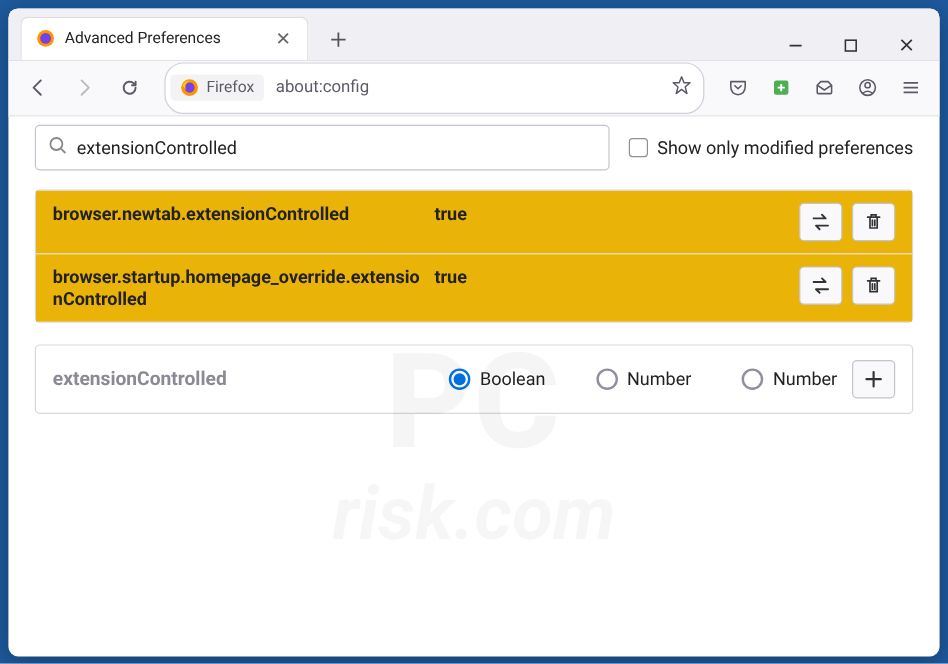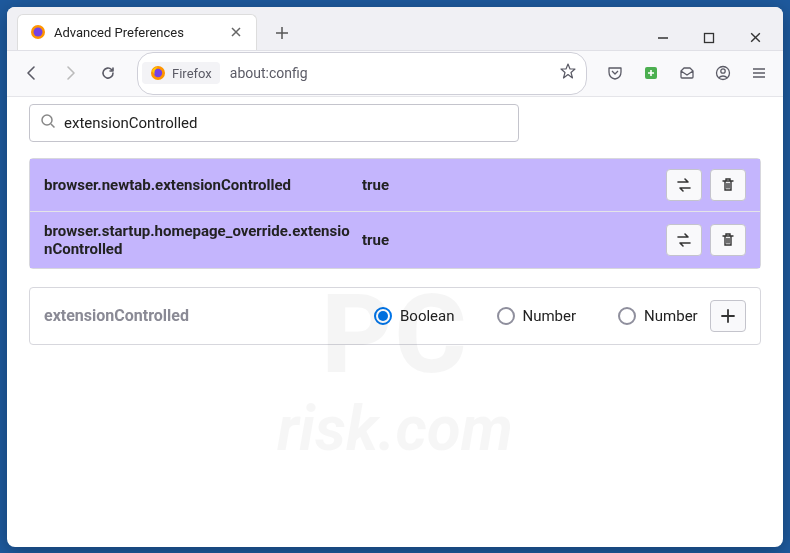--- a/index.html
+++ b/index.html
@@ -30,21 +30,21 @@
     .content { flex: 1; padding: 7px 22px; overflow: auto; position: relative; }
     .search-row { display: flex; align-items: center; gap: 16px; margin-bottom: 16px; }
     .search-box { flex: 1; display: flex; align-items: center; height: 38px; border: 1px solid #c4c4cc; border-radius: 4px; padding: 0 10px; max-width: 490px; }
     .search-icon { color: #888; margin-right: 8px; }
     .search-input { border: none; outline: none; font-size: 15px; flex: 1; color: #222; }
     .checkbox-wrap { display: flex; align-items: center; gap: 8px; cursor: pointer; }
     .checkbox { width: 16px; height: 16px; border: 1.5px solid #8f8f9d; border-radius: 3px; }
     .cb-label { font-size: 15px; color: #222; }
     
     .prefs-list { border: 1px solid #d7d7dd; border-radius: 4px; margin-bottom: 18px; }
-    .pref-row { display: flex; align-items: center; padding: 10px 14px; background: #c4b5fd; border-bottom: 1px solid #e4e4e8; min-height: 48px; }
+    .pref-row { display: flex; padding: 10px 14px; background: #eab308; border-bottom: 1px solid #e4e4e8; min-height: 48px; }
     .pref-row:last-child { border-bottom: none; }
     .pref-name { font-size: 15px; font-weight: 700; color: #222; width: 310px; word-break: break-word; }
     .pref-val { font-size: 15px; font-weight: 700; color: #222; flex: 1; padding-left: 8px; }
     .pref-actions { display: flex; gap: 8px; }
     .pref-btn { width: 36px; height: 32px; display: flex; align-items: center; justify-content: center; cursor: pointer; border: 1px solid #c4c4cc; border-radius: 4px; background: #f9f9fb; }
     
     .add-row { display: flex; align-items: center; border: 1px solid #d7d7dd; border-radius: 4px; padding: 12px 14px; }
     .add-name { font-size: 16px; font-weight: 700; color: #8a8a95; width: 310px; }
     .radio-group { display: flex; gap: 30px; flex: 1; padding-left: 8px; }
     .radio-opt { display: flex; align-items: center; gap: 8px; cursor: pointer; margin-left: 12px; }
@@ -169,20 +169,24 @@
     <div class="search-row">
       <div class="search-box">
         <span class="search-icon">
           <svg width="16" height="16" viewBox="0 0 16 16">
               <circle cx="7" cy="7" r="5" stroke="currentColor" stroke-width="1.5" fill="none"></circle>
               <path d="M11 11 L14.5 14.5" stroke="currentColor" stroke-width="1.5"></path>
             </svg>
         </span>
         <input class="search-input" value="extensionControlled" style="">
       </div>
+      <label class="checkbox-wrap">
+        <span class="checkbox"></span>
+        <span class="cb-label">Show only modified preferences</span>
+      </label>
     </div>
 
     <div class="prefs-list">
       <div class="pref-row">
         <div class="pref-name">browser.newtab.extensionControlled</div>
         <div class="pref-val">true</div>
         <div class="pref-actions">
           <div class="pref-btn">
             <svg width="18" height="18" viewBox="0 0 18 18">
                 <path d="M3 6 H13 L10 3 M15 12 H5 L8 15" stroke="#333" stroke-width="1.6" fill="none" stroke-linecap="round" stroke-linejoin="round"></path>

